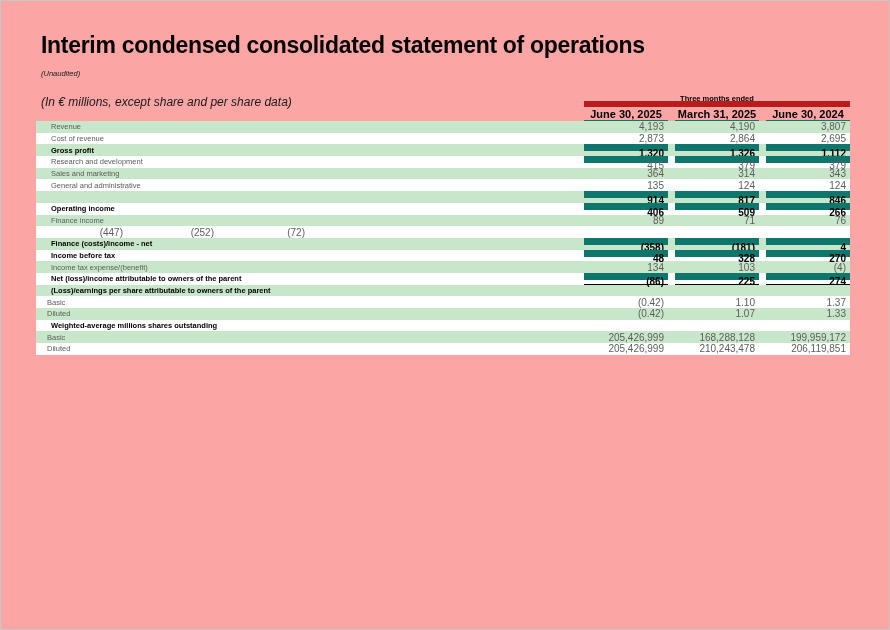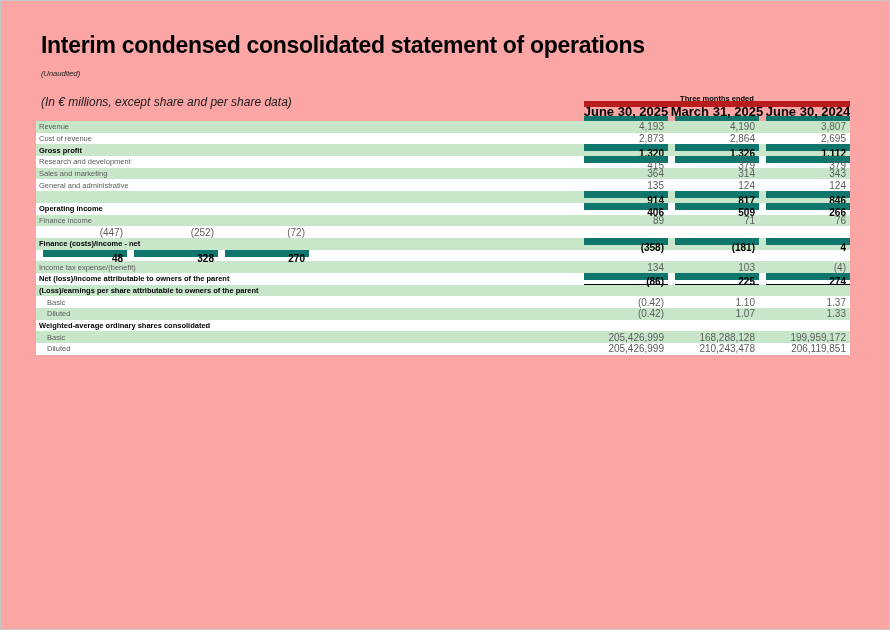--- a/index.html
+++ b/index.html
@@ -20,21 +20,21 @@
   .doc-sub1 { position:absolute; left:40px; top:68px; font-size:7.5px; font-style:italic; color:#1a1a1a; }
   .doc-sub2 { position:absolute; left:40px; top:94px; font-size:12px; font-style:italic; color:#1a1a1a; }
 
   .fin-table { position:absolute; left:35px; top:94px; width:814px; }
 
   .row { display:flex; align-items:stretch; height:11.7px; background:#fff; }
   .row.green { background:#c8e6c9; }
 
   .label-cell {
     flex:1; display:flex; align-items:center;
-    padding-left:3px; font-size:7.5px; color:#5c5c5c;
+    padding-left:15px; font-size:7.5px; color:#5c5c5c;
     white-space:nowrap; overflow:hidden;
   }
   .row.indent .label-cell { padding-left:11px;text-align:center; }
   .num-cell {
     width:84px; margin-left:7px; display:flex; align-items:center; justify-content:flex-end;
     padding-right:4px; font-size:10px; color:#5c5c5c; white-space:nowrap;
   }
   .row.bold .label-cell, .row.bold .num-cell { font-weight:700; color:#000; }
   .row.rule-above .num-cell { border-top:7px solid #0f766e; }
   .row.rule-below .num-cell { border-bottom:1px solid #000; }
@@ -42,21 +42,21 @@
   .period-row { display:flex; height:12px; }
   .period-spacer { flex:1; }
   .period-cell {
     width:266px; margin-left:7px; display:flex; align-items:center; justify-content:center;
     font-size:7.5px; font-weight:700; color:#000; border-bottom:6px solid #b91c1c;
   }
   .date-row { display:flex; height:14px; }
   .date-spacer { flex:1; }
   .date-cell {
     width:84px; margin-left:7px; display:flex; align-items:center; justify-content:center;
-    font-size:13px; font-weight:700; color:#000; border-bottom:5px solid #0f766e;
+    font-size:11px; font-weight:700; color:#000; border-bottom:1px solid #0f766e;
     white-space:nowrap;
   }
 </style>
 </head>
 <body>
 
 <div class="page">
   <div class="doc-title">Interim condensed consolidated statement of operations</div>
   <div class="doc-sub1">(Unaudited)</div>
   <div class="doc-sub2">(In € millions, except share and per share data)</div>
@@ -132,20 +132,21 @@
           <div class="num-cell">(252)</div>
           <div class="num-cell">(72)</div>
         </div>
         <div class="row green bold rule-above">
           <div class="label-cell">Finance (costs)/income - net</div>
           <div class="num-cell">(358)</div>
           <div class="num-cell">(181)</div>
           <div class="num-cell">4</div>
         </div>
         <div class="row bold rule-above">
+          <div class="label-cell">Income before tax</div>
           <div class="num-cell">48</div>
           <div class="num-cell">328</div>
           <div class="num-cell">270</div>
         </div>
         <div class="row green">
           <div class="label-cell">Income tax expense/(benefit)</div>
           <div class="num-cell">134</div>
           <div class="num-cell">103</div>
           <div class="num-cell">(4)</div>
         </div>
@@ -167,21 +168,21 @@
           <div class="num-cell">1.10</div>
           <div class="num-cell">1.37</div>
         </div>
         <div class="row green indent">
           <div class="label-cell">Diluted</div>
           <div class="num-cell">(0.42)</div>
           <div class="num-cell">1.07</div>
           <div class="num-cell">1.33</div>
         </div>
         <div class="row bold">
-          <div class="label-cell">Weighted-average ordinary shares consolidated</div>
+          <div class="label-cell">Weighted-average millions shares outstanding</div>
           <div class="num-cell"></div>
           <div class="num-cell"></div>
           <div class="num-cell"></div>
         </div>
         <div class="row green indent">
           <div class="label-cell">Basic</div>
           <div class="num-cell">205,426,999</div>
           <div class="num-cell">168,288,128</div>
           <div class="num-cell">199,959,172</div>
         </div>

